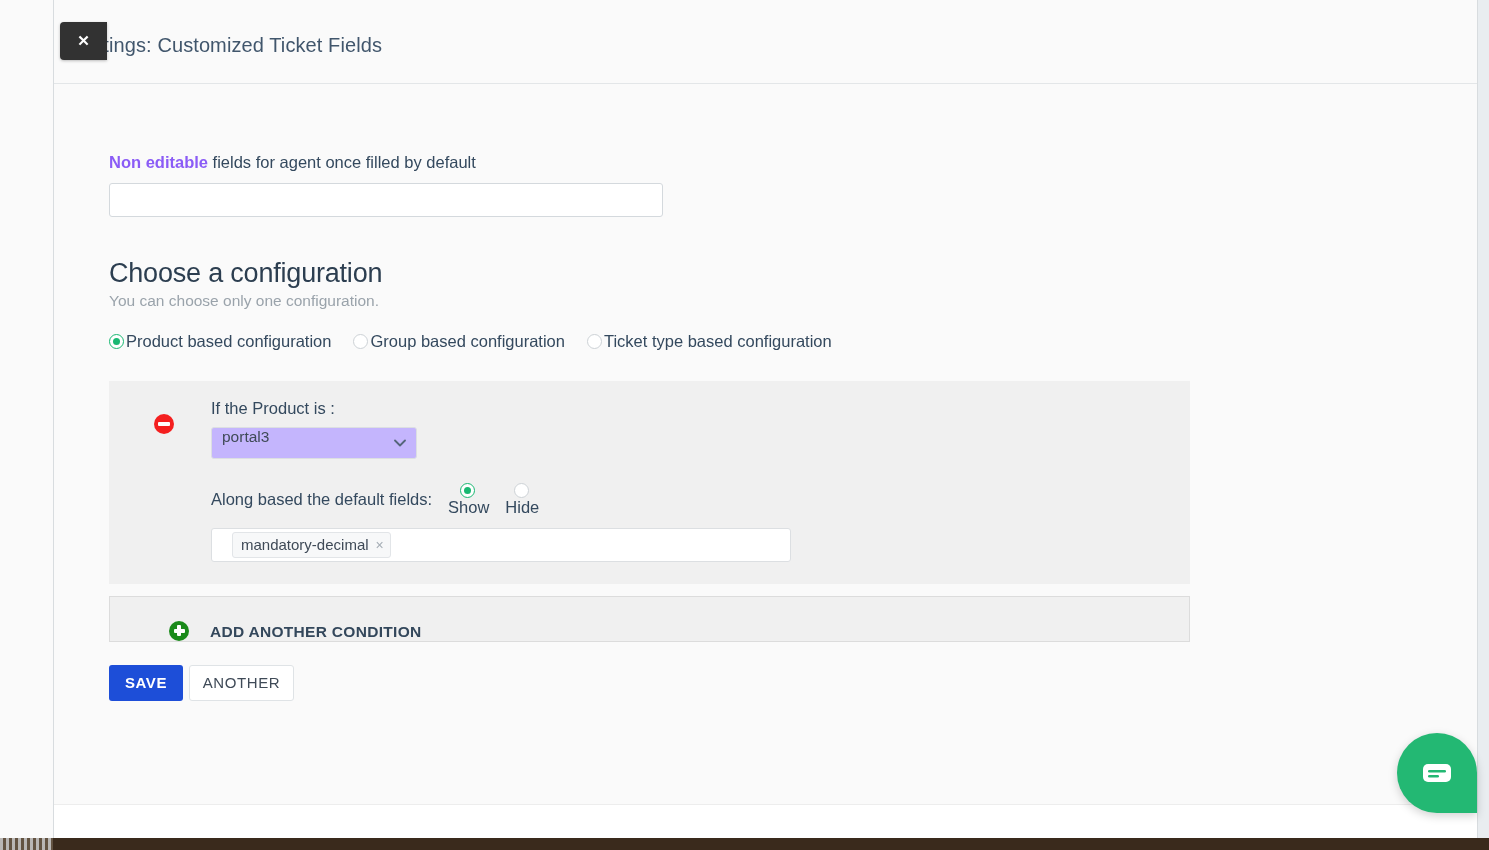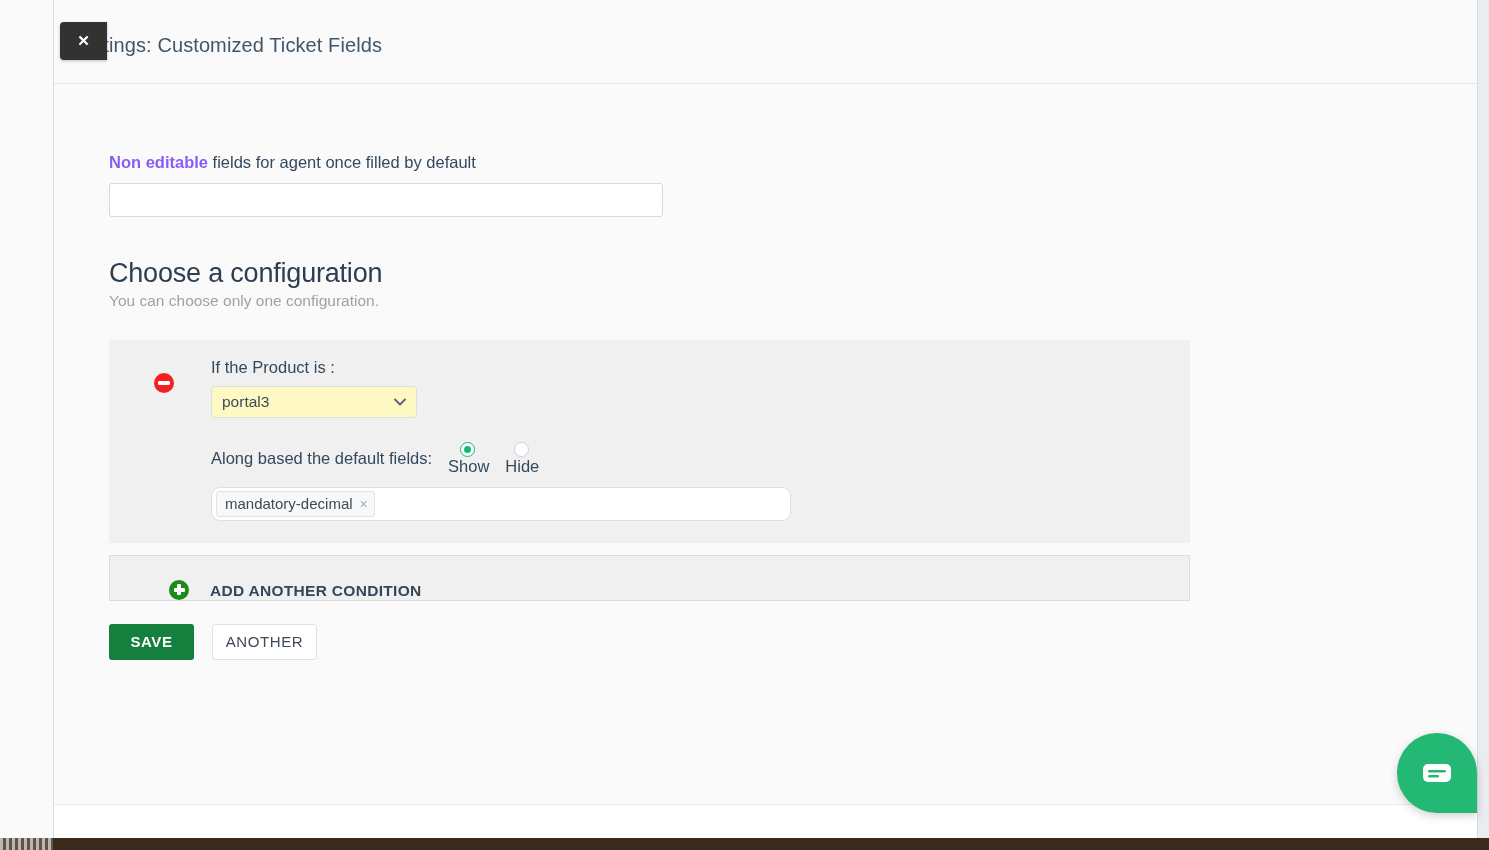--- a/index.html
+++ b/index.html
@@ -229,25 +229,24 @@
   .cond-label {
     font-size: 16.5px;
     color: #34495e;
     margin: 0 0 9px 0;
   }
   .product-select {
     width: 206px;
     height: 32px;
     border: 1px solid #dcdfe2;
     border-radius: 3px;
-    background: #fef9c3;
-    box-sizing: border-box;
-    display: flex;
-    align-items: center;
-    padding: 8px 10px;
+    background: #c4b5fd;
+    box-sizing: border-box;
+    display: flex;
+    padding: 0 10px;
     cursor: pointer;
     position: relative;
   }
   .product-select .sel-value {
     font-size: 15.5px;
     color: #3f4a57;
   }
   .chev {
     position: absolute;
     right: 12px;
@@ -263,26 +262,26 @@
     margin-top: 24px;
   }
   .fields-row .cond-label { margin: 0 14px 0 0; }
   .fields-row .radio-opt { margin-right: 14px; flex-direction: column; }
 
   .tag-input {
     margin-top: 11px;
     width: 580px;
     min-height: 34px;
     border: 1px solid #dcdfe2;
-    border-radius: 9px;
-    background: #ffffff;
-    box-sizing: border-box;
-    display: flex;
-    align-items: center;
-    padding: 0 4px;
+    border-radius: 3px;
+    background: #ffffff;
+    box-sizing: border-box;
+    display: flex;
+    align-items: center;
+    padding: 0 20px;
   }
   .tag {
     display: inline-flex;
     align-items: center;
     height: 24px;
     background: #f7f8f9;
     border: 1px solid #e2e5e8;
     border-radius: 3px;
     padding: 0 6px 0 8px;
     font-size: 15px;
@@ -344,25 +343,25 @@
     font-weight: bold;
     letter-spacing: .6px;
     display: flex;
     align-items: center;
     justify-content: center;
     cursor: pointer;
     box-sizing: border-box;
     font-family: "Liberation Sans", sans-serif;
   }
   .btn-save {
-    width: 85px;
-    background: #15803d;
+    width: 74px;
+    background: #1d4ed8;
     color: #ffffff;
     border: none;
-    margin-right: 18px;
+    margin-right: 6px;
   }
   .btn-cancel {
     width: 105px;
     background: #ffffff;
     color: #3f4a57;
     border: 1px solid #dfe3e6;
     font-weight: normal;
   }
 
   .chat-bubble {
@@ -401,20 +400,34 @@
     <div class="content">
 
       <div class="noneditable-label">
         <b>Non editable</b><span> fields for agent once filled by default</span>
       </div>
       <input class="noneditable-input" type="text" placeholder="" style="">
 
       <h2 class="section-heading">Choose a configuration</h2>
       <div class="section-sub">You can choose only one configuration.</div>
 
+      <div class="radio-row">
+        <div class="radio-opt">
+          <span class="radio-dot checked"></span>
+          <span class="radio-label">Product based configuration</span>
+        </div>
+        <div class="radio-opt">
+          <span class="radio-dot"></span>
+          <span class="radio-label">Group based configuration</span>
+        </div>
+        <div class="radio-opt">
+          <span class="radio-dot"></span>
+          <span class="radio-label">Ticket type based configuration</span>
+        </div>
+      </div>
 
       <div class="condition-panel">
         <div class="remove-icon"></div>
         <div class="condition-inner">
           <div class="cond-label">If the Product is :</div>
 
           <div class="product-select">
             <span class="sel-value">portal3</span>
             <span class="chev">
               <svg width="12" height="8" viewBox="0 0 12 8">

